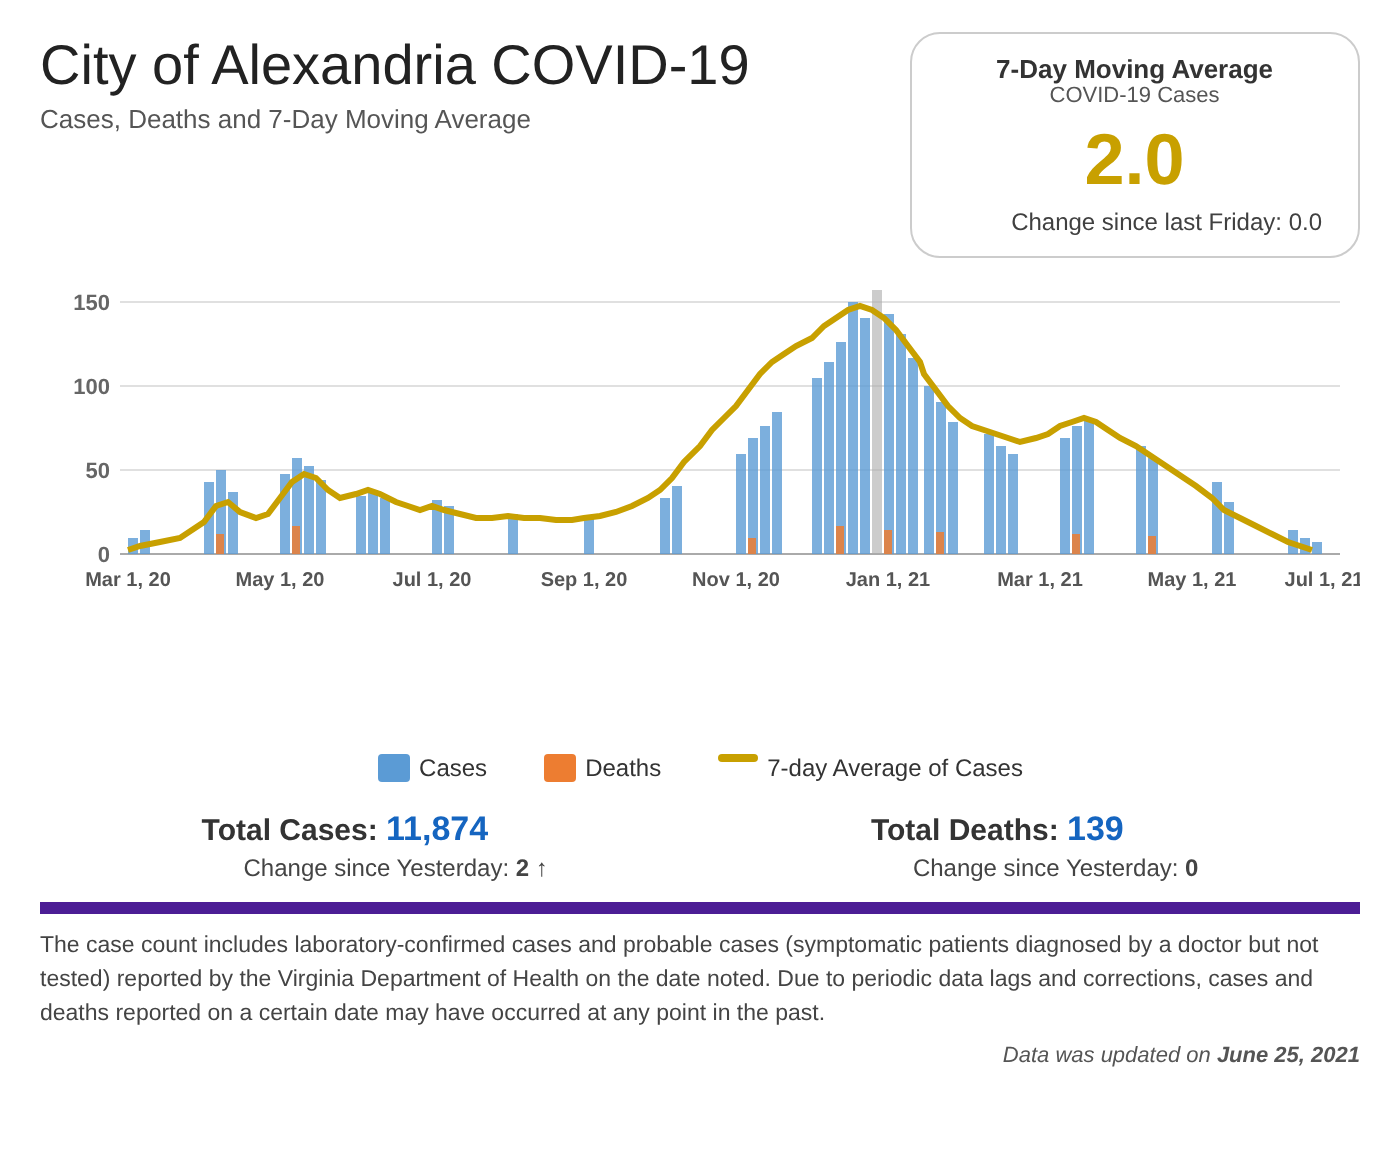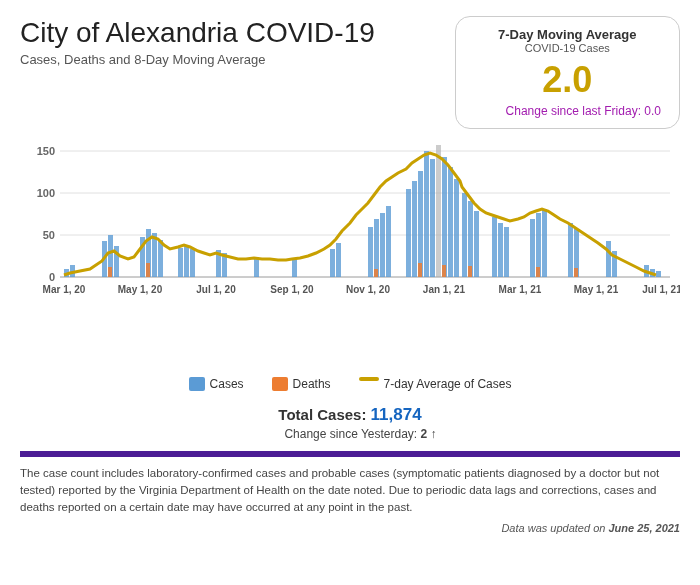--- a/index.html
+++ b/index.html
@@ -47,21 +47,21 @@
       margin-bottom: 6px;
     }
     .stat-box-value {
       font-size: 36px;
       font-weight: bold;
       color: #c8a000;
       line-height: 1.1;
     }
     .stat-box-change {
       font-size: 12px;
-      color: #a21caf;
+      color: #404040;
       margin-top: 4px;
       margin-left: 32px;
     }
     .chart-area {
       position: relative;
       width: 100%;
       height: 230px;
       margin-top: 12px;
       font-weight: bold;
     }
@@ -92,21 +92,20 @@
       height: 3px;
       border-radius: 2px;
     }
     .totals-row {
       display: flex;
       justify-content: space-around;
       margin-top: 14px;
       margin-bottom: 4px;
     }
     .total-block {
-      text-align: center;
     }
     .total-label {
       font-size: 15px;
       color: #333;
     }
     .total-label span {
       color: #1565c0;
       font-weight: bold;
     }
     .total-change {
@@ -133,21 +132,21 @@
       font-weight: normal;
       font-style: italic;
     }
   </style>
 </head>
 <body>
 
 <div class="header-row">
   <div class="title-section">
     <div class="main-title">City of Alexandria COVID-19</div>
-    <div class="subtitle">Cases, Deaths and 8-Day Moving Average</div>
+    <div class="subtitle">Cases, Deaths and 7-Day Moving Average</div>
   </div>
   <div class="stat-box">
     <div class="stat-box-title">7-Day Moving Average</div>
     <div class="stat-box-subtitle">COVID-19 Cases</div>
     <div class="stat-box-value">2.0</div>
     <div class="stat-box-change">
       <span>Change since last Friday:</span>
       <span>0.0</span>
     </div>
   </div>
@@ -293,20 +292,30 @@
     <div class="total-label">
       <span style="color:#333;">Total Cases:</span>
       <span style="color:#1565c0; font-weight:bold; font-size:17px;">11,874</span>
     </div>
     <div class="total-change">
       <span>Change since Yesterday:</span>
       <span style="font-weight:bold;">2</span>
       <span>↑</span>
     </div>
   </div>
+  <div class="total-block">
+    <div class="total-label">
+      <span style="color:#333;">Total Deaths:</span>
+      <span style="color:#1565c0; font-weight:bold; font-size:17px;">139</span>
+    </div>
+    <div class="total-change">
+      <span>Change since Yesterday:</span>
+      <span style="font-weight:bold;">0</span>
+    </div>
+  </div>
 </div>
 
 <div class="footer-note">
   <span>The case count includes laboratory-confirmed cases and probable cases (symptomatic patients diagnosed by a doctor but not tested) reported by the Virginia Department of Health on the date noted. Due to periodic data lags and corrections, cases and deaths reported on a certain date may have occurred at any point in the past.</span>
 </div>
 <div class="footer-updated">
   <span>Data was updated on</span>
   <span style="font-weight:bold; ">June 25, 2021</span>
 </div>
 

